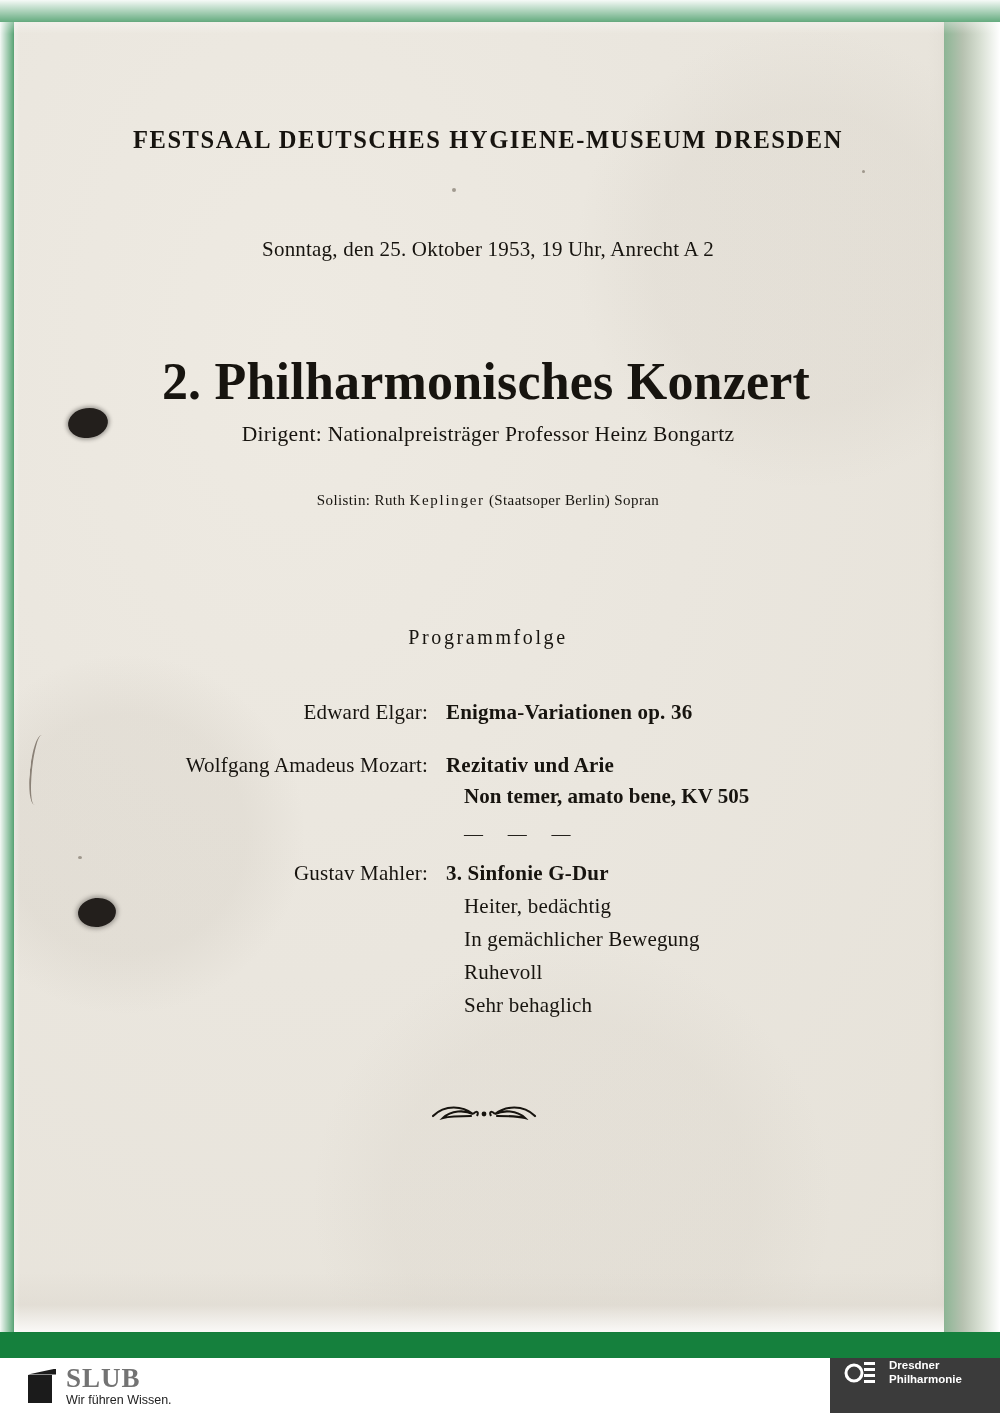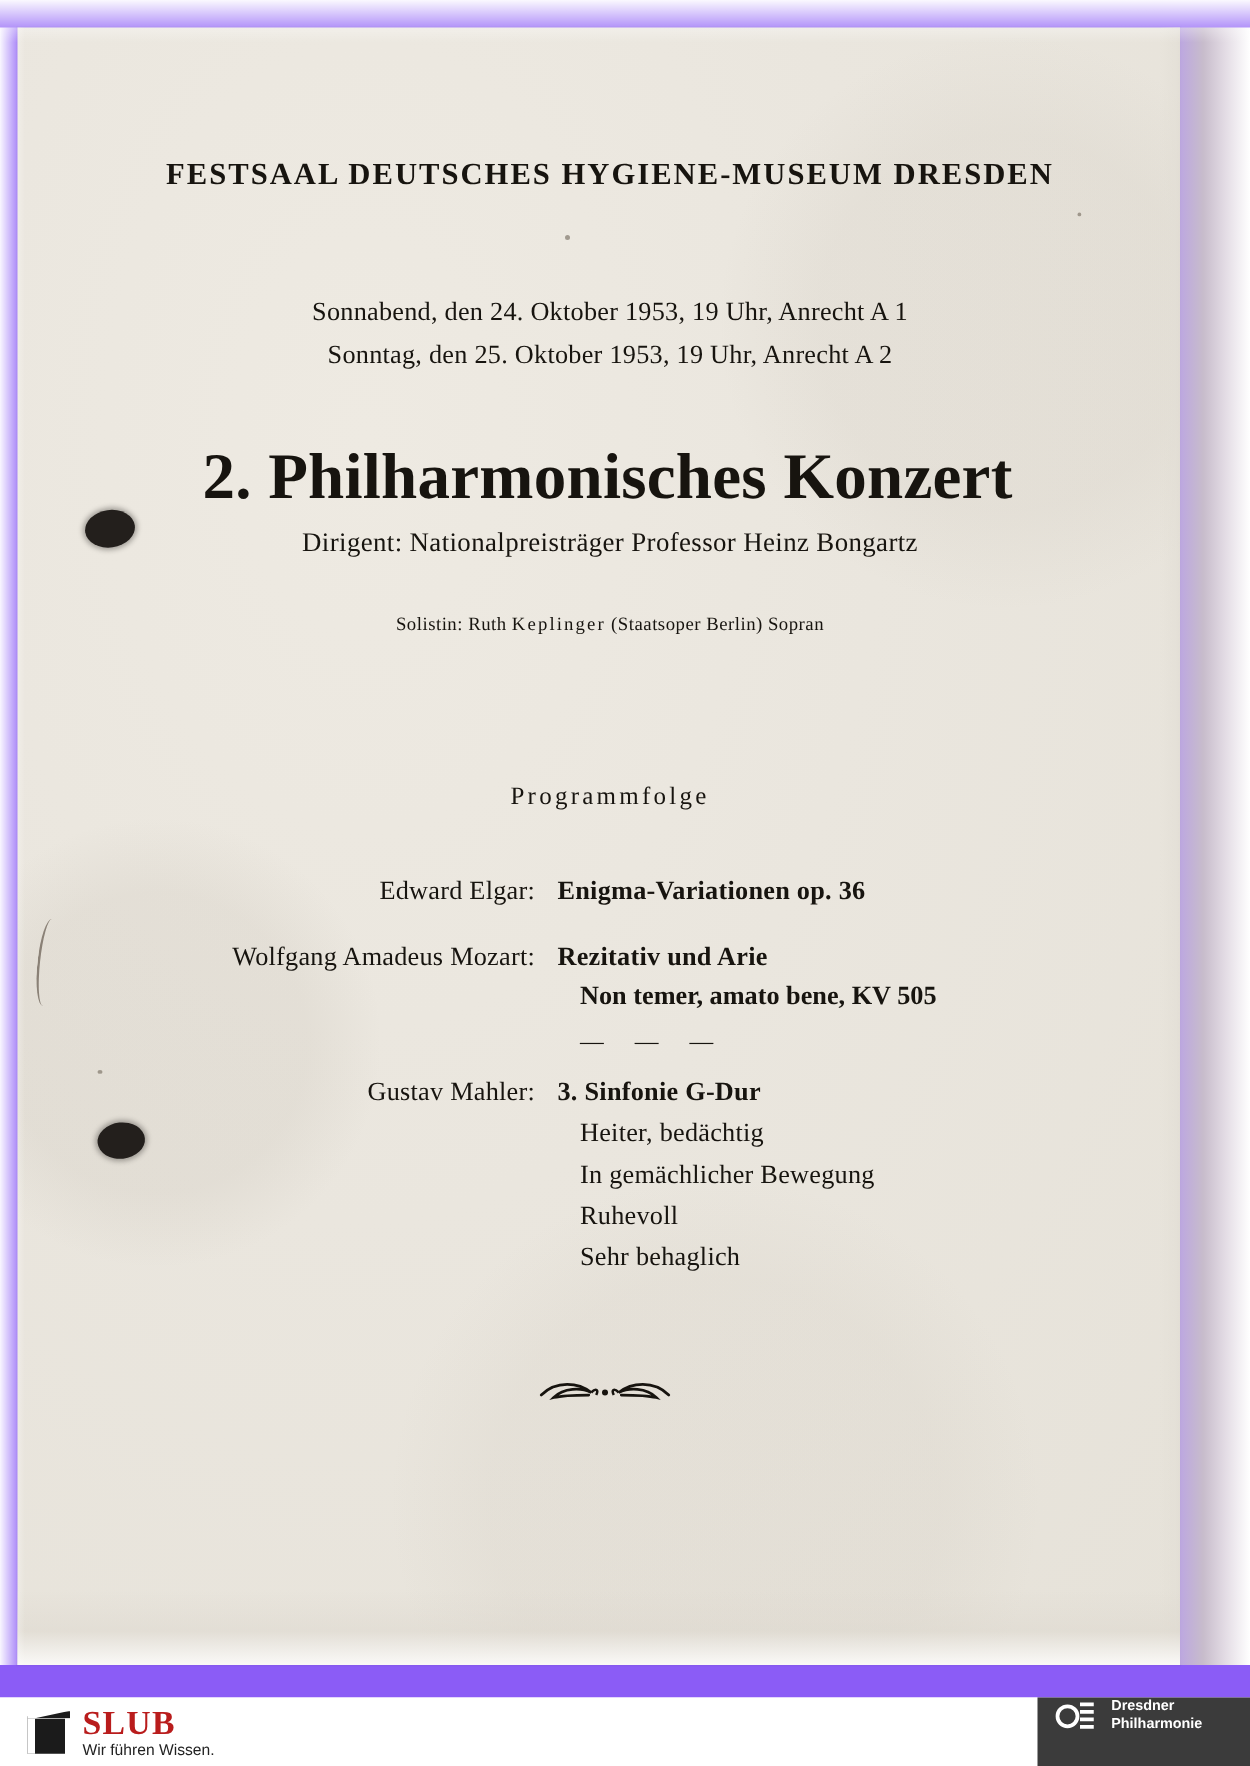--- a/index.html
+++ b/index.html
@@ -16,21 +16,21 @@
     background: #ffffff;
     font-family: "Liberation Serif", serif;
   }
 
   
   #scan {
     position: absolute;
     left: 0; top: 0;
     width: 1000px;
     height: 1358px;
-    background: #8b5cf6;
+    background: #15803d;
   }
   .paper {
     position: absolute;
     left: 14px;
     top: 22px;
     width: 930px;
     height: 1310px;
     background:
       radial-gradient(ellipse at 30% 25%, #eeeae2 0%, #eae6de 45%, #e6e2d9 100%);
     box-shadow: 0 0 0 1px rgba(0,0,0,0.03);
@@ -270,21 +270,21 @@
     background: #1b1b1b;
   }
   .slub-mark .s1 { left: 0; top: 4px; width: 30px; height: 30px; }
   .slub-mark .s2 { left: 6px; top: 0; width: 6px; height: 6px; background: #1b1b1b; }
   .slub-text { line-height: 1; }
   .slub-text .big {
     font-family: "Liberation Serif", serif;
     font-weight: 700;
     font-size: 27px;
     letter-spacing: 1px;
-    color: #b91c1c;
+    color: #737373;
   }
   .slub-text .small {
     font-family: "Liberation Sans", sans-serif;
     font-size: 12.5px;
     color: #222;
     margin-top: 2px;
   }
   .footer-right {
     width: 170px;
     height: 55px;
@@ -311,21 +311,20 @@
 <div id="page">
 
   <div id="scan">
     <div class="paper"></div>
 
     <div class="doc">
 
       <div class="venue">FESTSAAL DEUTSCHES HYGIENE-MUSEUM DRESDEN</div>
 
       <div class="dates">
-        <div>Sonnabend, den 24. Oktober 1953, 19 Uhr, Anrecht A 1</div>
         <div>Sonntag, den 25. Oktober 1953, 19 Uhr, Anrecht A 2</div>
       </div>
 
       <div class="title">2. Philharmonisches Konzert</div>
 
       <div class="conductor">Dirigent: Nationalpreisträger Professor Heinz Bongartz</div>
 
       <div class="soloist">
         <span>Solistin: Ruth </span><span class="spaced">Keplinger</span><span> (Staatsoper Berlin) Sopran</span>
       </div>

